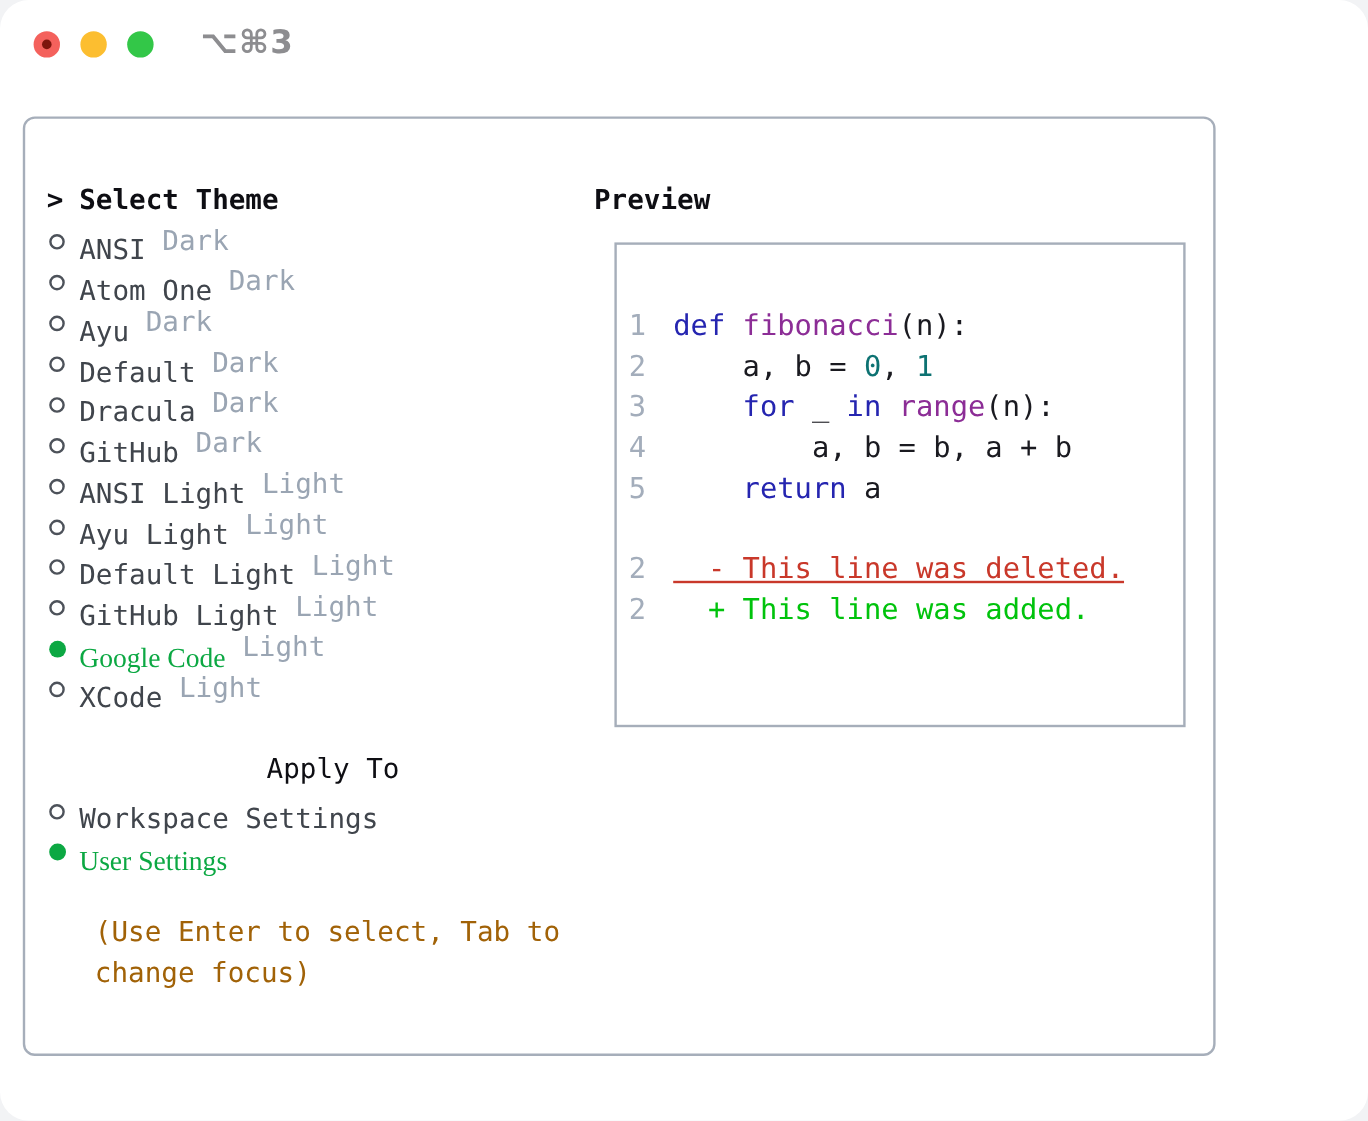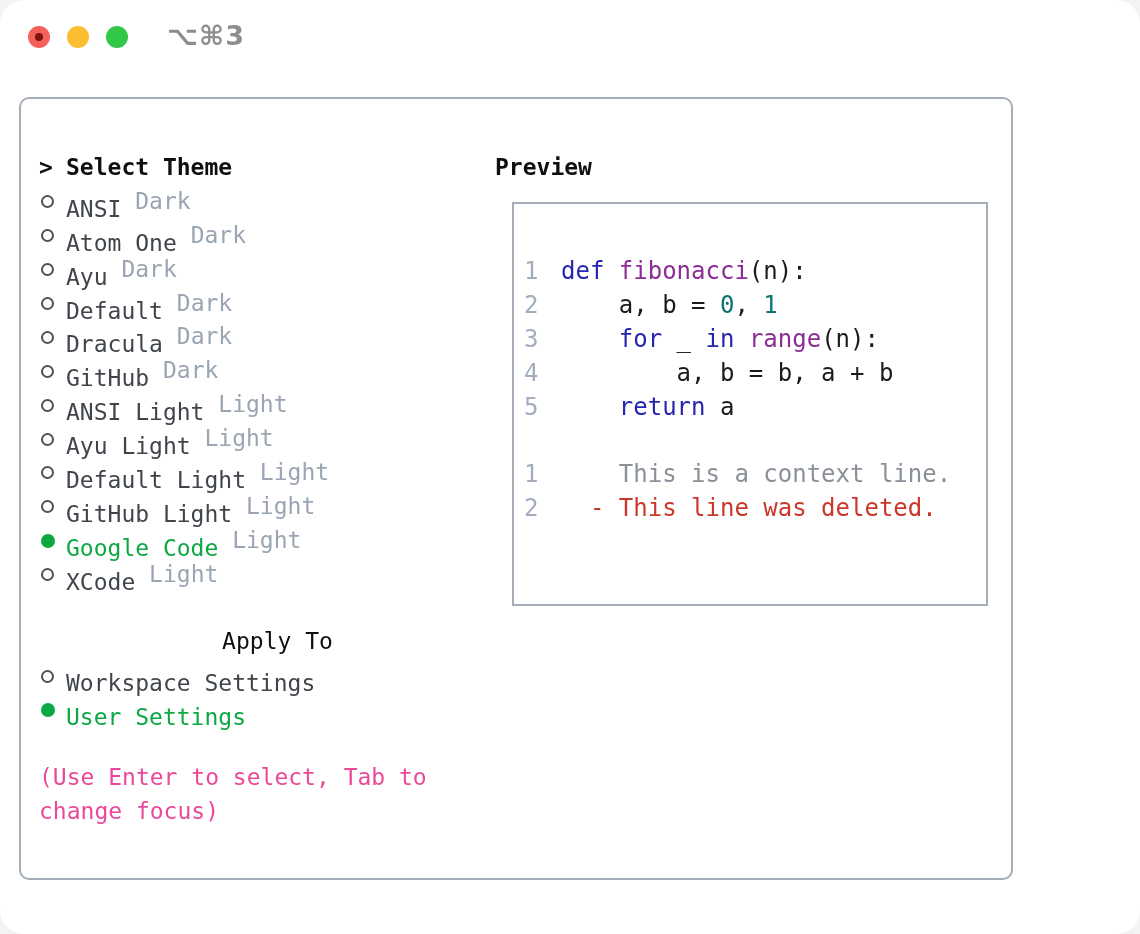--- a/index.html
+++ b/index.html
@@ -26,46 +26,46 @@
     border:2px solid #a6aeba;border-radius:10px;background:#ffffff;
   }
   .leftcol{position:absolute;left:18px;top:52px;width:450px;}
   .row{height:33.9px;line-height:33.9px;white-space:pre;font-size:23px;display:flex;align-items:center;}
   .marker{display:inline-flex;width:27px;flex:0 0 27px;justify-content:flex-start;align-items:center;}
   .prompt{color:#0e0e13;font-weight:700;}
   .picker-title{color:#0e0e13;font-weight:700;}
   .circle{display:inline-block;width:13px;height:13px;border-radius:50%;border:2px solid #4d525a;box-sizing:border-box;margin-left:2px;}
   .circle.sel{border:none;background:#0ca843;width:14px;height:14px;}
   .iname{color:#40454c;margin-top:16px;}
-  .iname.sel{color:#0ca843;}
+  .iname.sel{color:#0ca843;font-family:Liberation Serif, serif;}
   .ivariant{color:#9aa5b3;}
   .apply-title{color:#0e0e13;margin-top:33.9px;justify-content:center;}
   .apply-title .marker{visibility:hidden;}
   .hint{
-    margin-top:33.9px;width:440px;color:#ec4899;
-    font-size:23px;line-height:33.9px;white-space:normal;
+    margin-top:33.9px;width:440px;color:#a16207;
+    font-size:23px;line-height:33.9px;white-space:normal;margin-left:40px;
   }
   
   .preview-title{
     position:absolute;left:474px;top:52px;height:33.9px;line-height:33.9px;
     font-size:23px;font-weight:700;color:#0e0e13;
   }
   .preview-box{
     position:absolute;left:491px;top:103px;width:476px;height:404px;
     border:2px solid #a6aeba;background:#ffffff;box-sizing:border-box;overflow:hidden;
   }
   .codepad{position:absolute;left:0px;top:51px;width:100%;}
   .crow{height:33.9px;line-height:33.9px;font-size:24px;white-space:pre;padding-left:10px;}
   .lineno{display:inline-block;width:37px;color:#a3adbb;}
   .tok-kw{color:#2525b0;}
   .tok-fn{color:#8c2d96;}
   .tok-num{color:#0d7272;}
   .tok-pl{color:#1a1a20;}
   .tok-context{color:#8a9099;}
-  .tok-deleted{color:#c9382a;}
+  .tok-deleted{color:#c9382a;text-decoration:underline;}
   .tok-added{color:#00c30c;}
 </style>
 </head>
 <body>
 
 <div class="window">
 
   <div class="titlebar">
     <div class="tl tl-close">
         <div class="dot"></div>
@@ -112,19 +112,19 @@
     <div class="preview-title">Preview</div>
 
     <div class="preview-box">
       <div class="codepad" id="code-area">
           <div class="crow"><span class="lineno">1</span><span class="tok-kw">def </span><span class="tok-fn">fibonacci</span><span class="tok-pl">(n):</span></div>
           <div class="crow"><span class="lineno">2</span><span class="tok-pl">    a, b = </span><span class="tok-num">0</span><span class="tok-pl">, </span><span class="tok-num">1</span></div>
           <div class="crow"><span class="lineno">3</span><span class="tok-pl">    </span><span class="tok-kw">for</span><span class="tok-pl"> _ </span><span class="tok-kw">in</span><span class="tok-pl"> </span><span class="tok-fn">range</span><span class="tok-pl">(n):</span></div>
           <div class="crow"><span class="lineno">4</span><span class="tok-pl">        a, b = b, a + b</span></div>
           <div class="crow"><span class="lineno">5</span><span class="tok-pl">    </span><span class="tok-kw">return</span><span class="tok-pl"> a</span></div>
           <div class="crow"></div>
-          <div class="crow"><span class="lineno">1</span><span class="tok-context">    This is a context line.</span></div>
           <div class="crow"><span class="lineno">2</span><span class="tok-deleted">  - This line was deleted.</span></div>
+          <div class="crow"><span class="lineno">2</span><span class="tok-added">  + This line was added.</span></div>
         </div>
     </div>
 
   </div>
 </div>
 
 </body></html>

